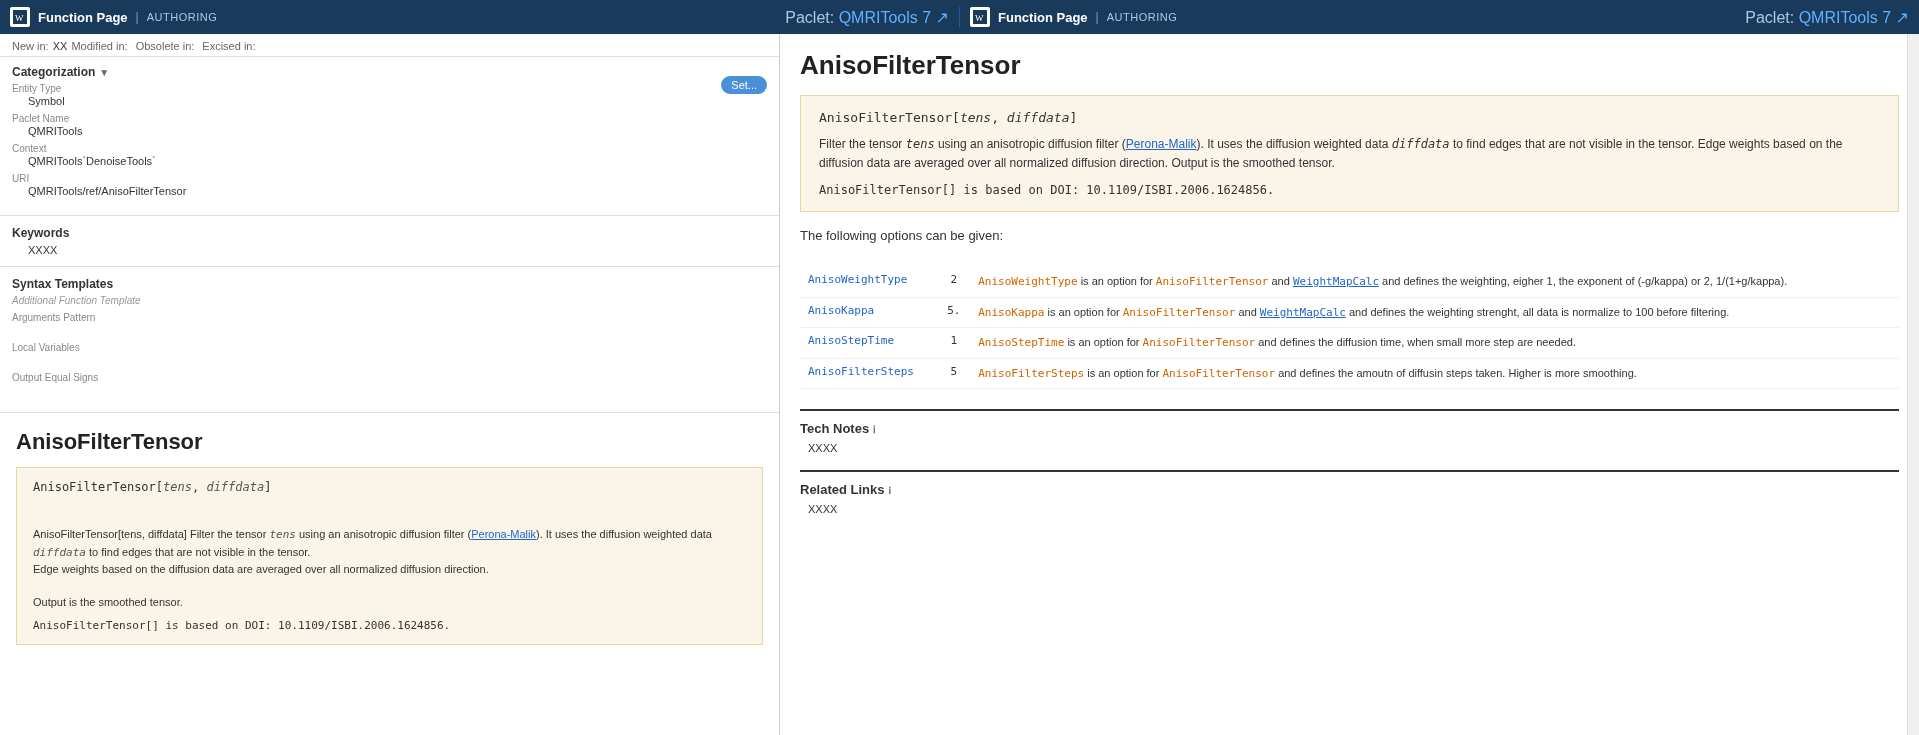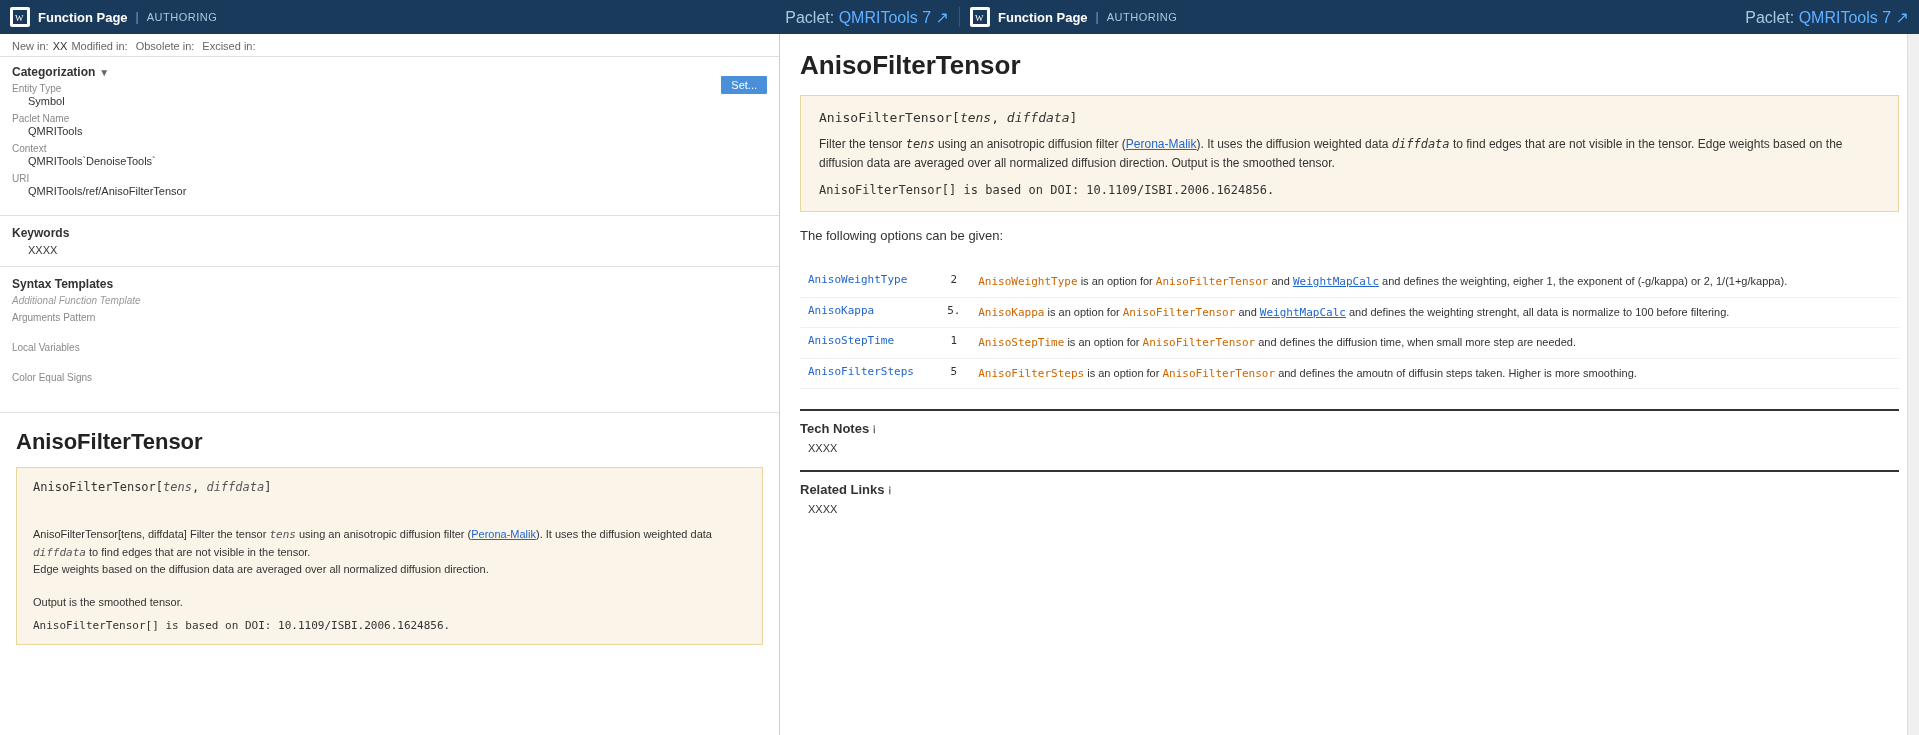--- a/index.html
+++ b/index.html
@@ -103,21 +103,21 @@
     .set-button {
       position: absolute;
       top: 42px;
       right: 12px;
       background: #4a90d9;
       color: #fff;
       border: none;
       padding: 3px 10px;
       font-size: 11px;
       cursor: pointer;
-      border-radius: 1px;
+      border-radius: 9px;
     }
 
     
     .categorization-section {
       padding: 8px 12px;
       font-size: 11px;
       flex-shrink: 0;
     }
     .section-header {
       font-size: 12px;
@@ -481,21 +481,21 @@
           <div class="field-label">Arguments Pattern</div>
           <div class="field-empty">&nbsp;</div>
         </div>
 
         <div class="field-group">
           <div class="field-label">Local Variables</div>
           <div class="field-empty">&nbsp;</div>
         </div>
 
         <div class="field-group">
-          <div class="field-label">Color Equal Signs</div>
+          <div class="field-label">Output Equal Signs</div>
           <div class="field-empty">&nbsp;</div>
         </div>
       </div>
 
       <hr class="section-divider">
 
       <div class="function-content">
         <div class="function-title">AnisoFilterTensor</div>
 
         <div class="code-box">

